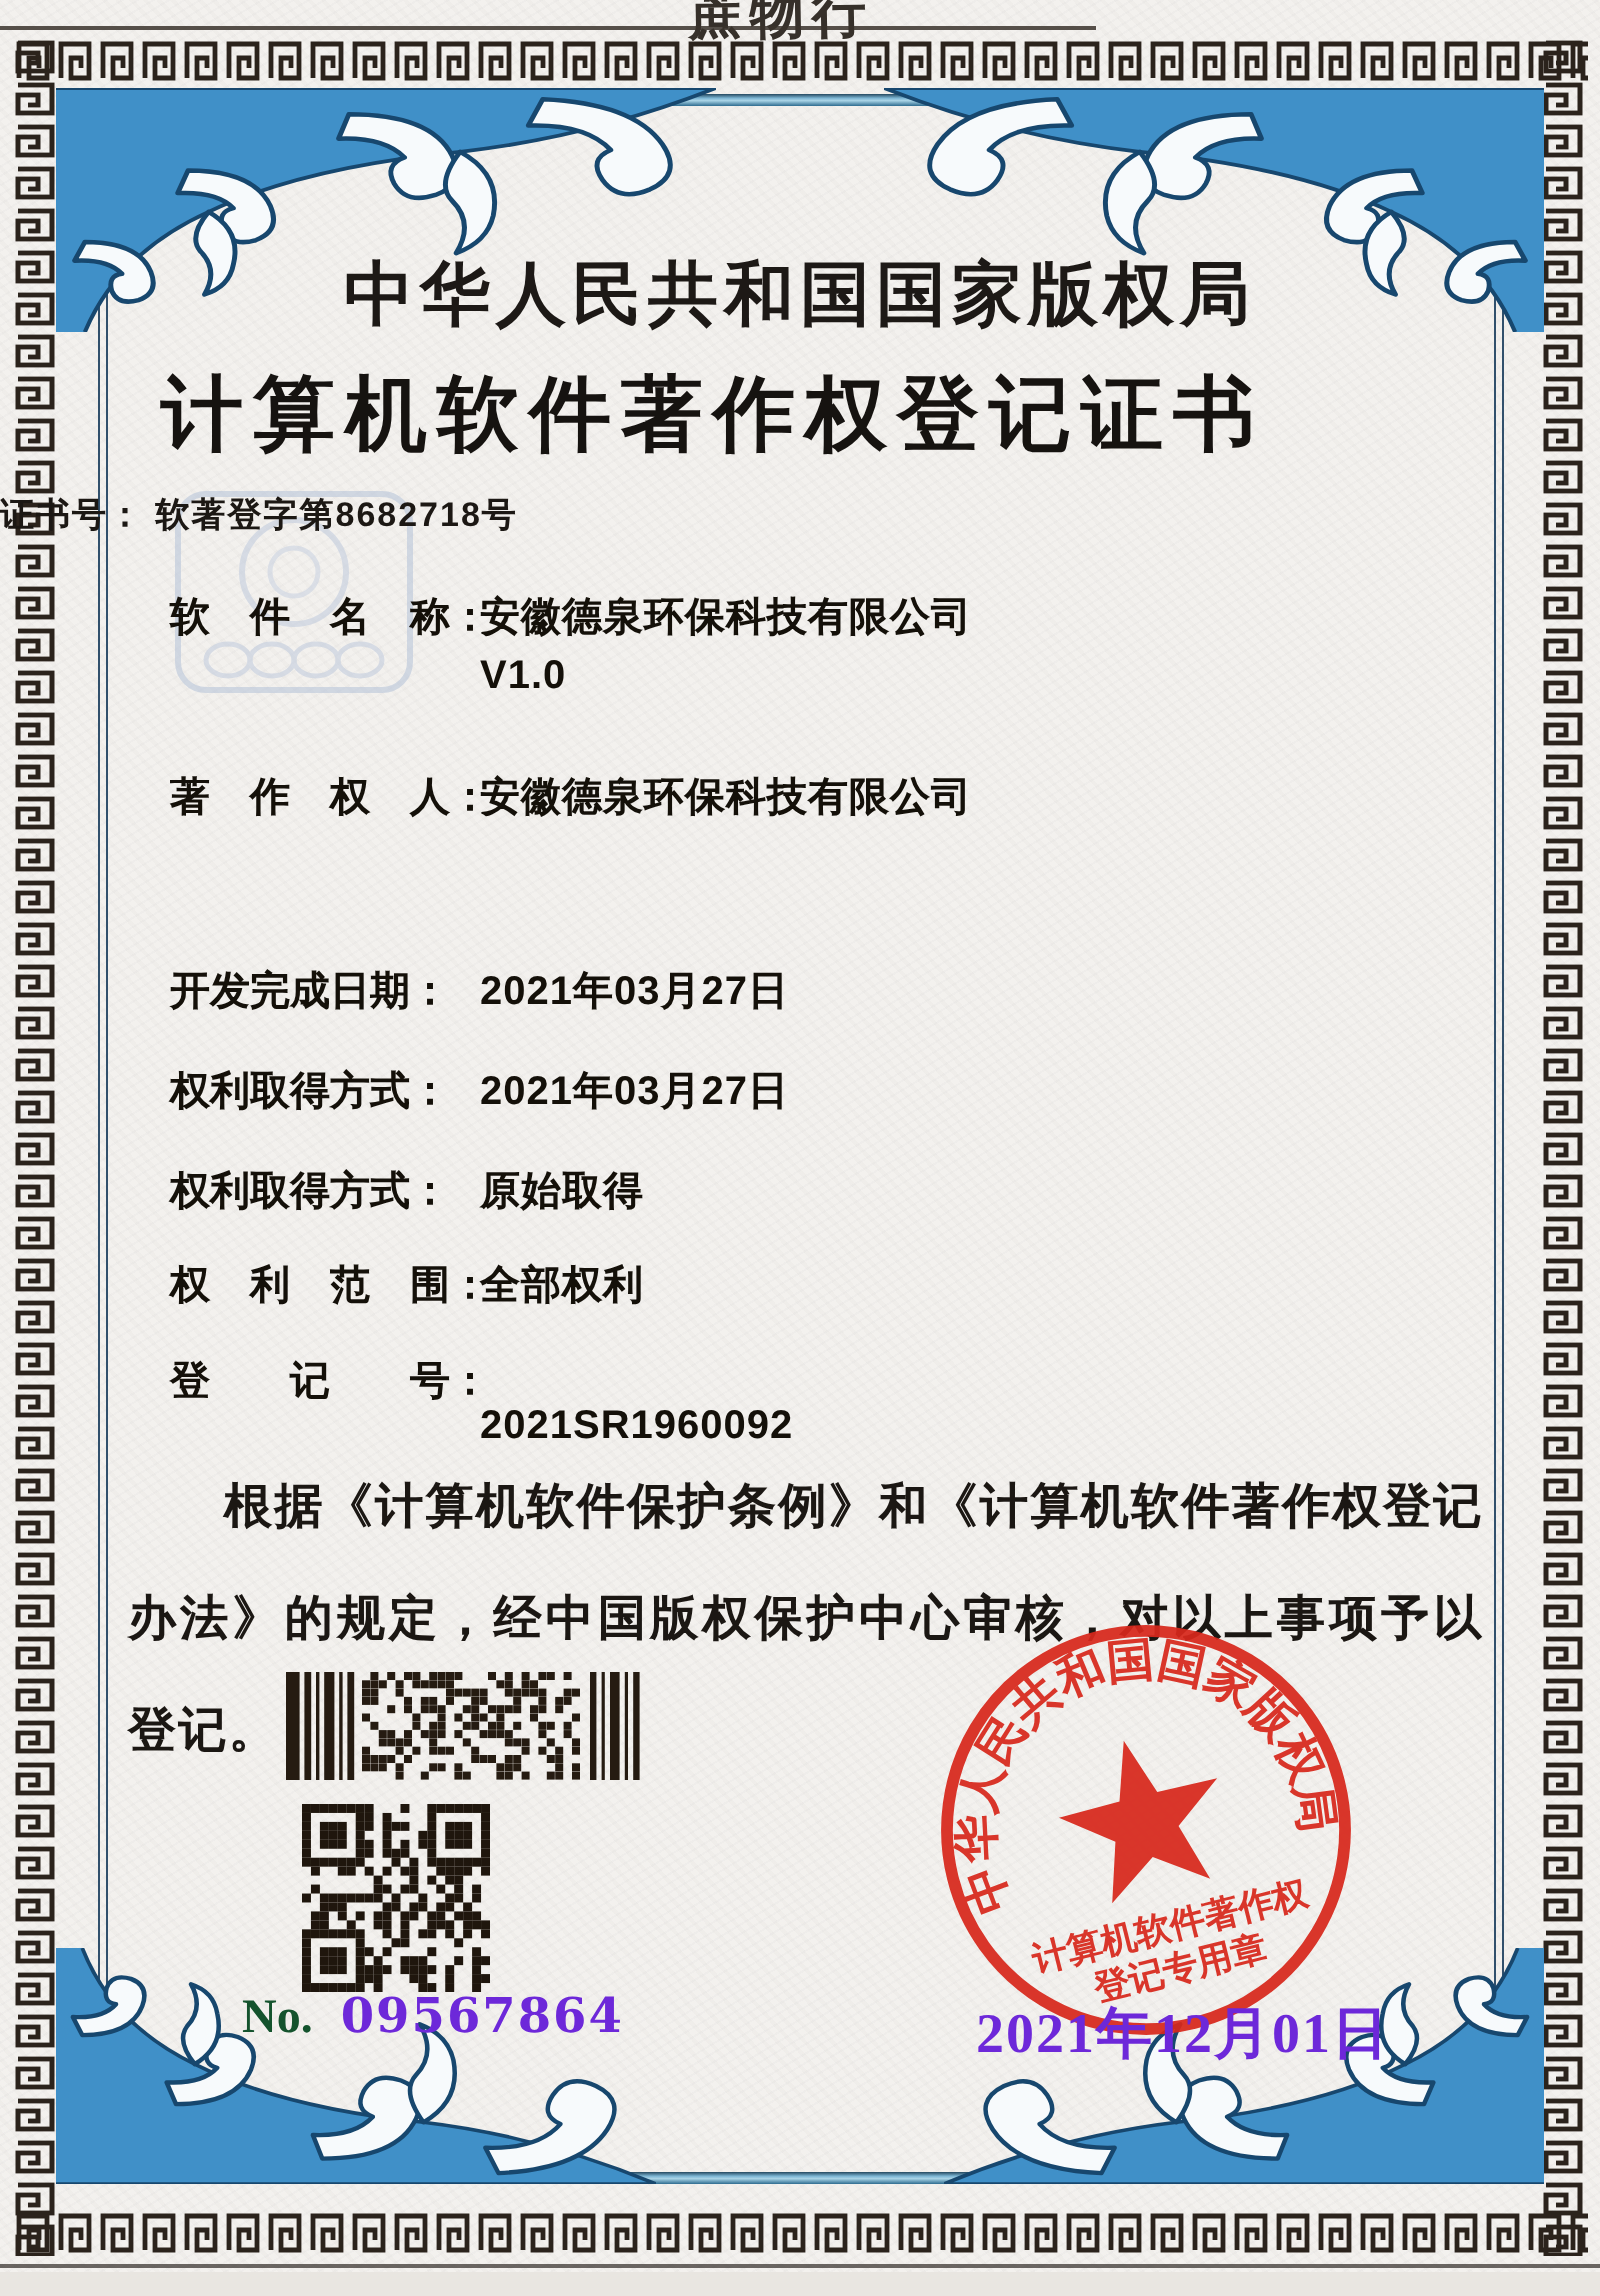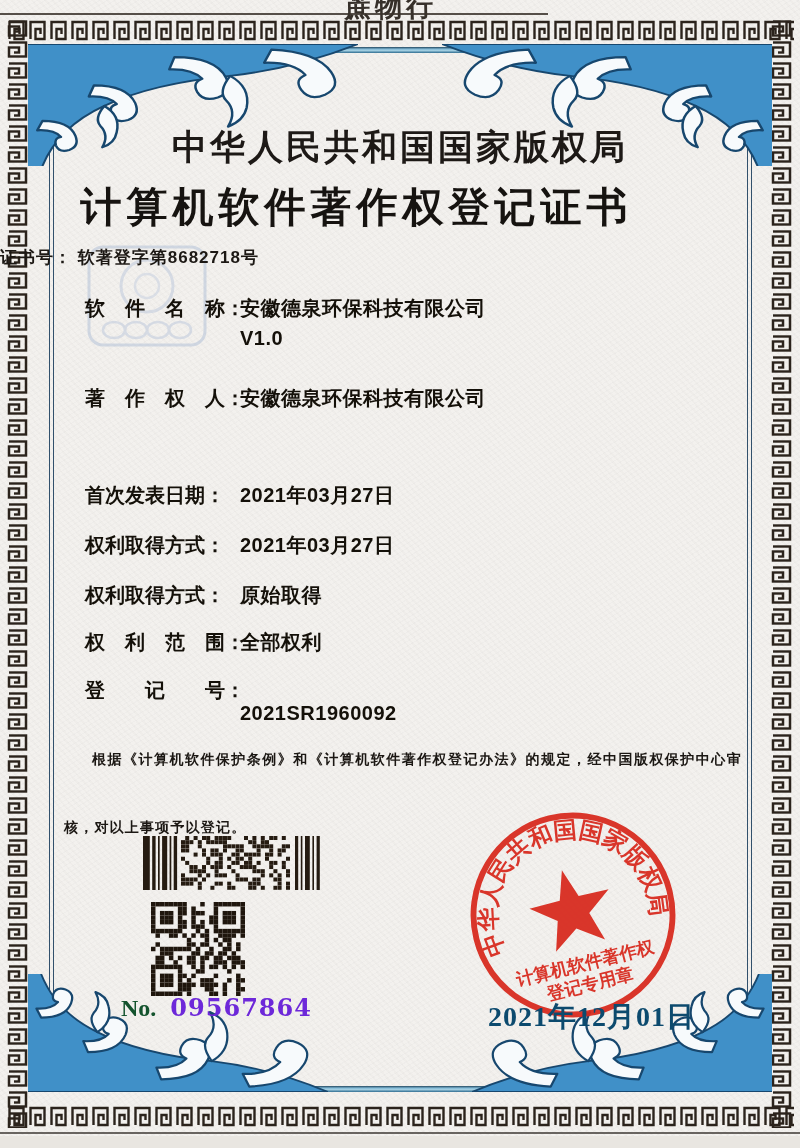--- a/index.html
+++ b/index.html
@@ -29,32 +29,32 @@
   
   .authority{top:124px;left:0;width:800px;text-align:center;font-size:35px;font-weight:900;letter-spacing:3px;color:#1d1916;}
   .certtitle{top:180px;left:0;width:713px;text-align:center;font-size:41px;font-weight:900;letter-spacing:5px;color:#161310;}
   .certno{top:246px;left:0;width:742px;font-size:17px;font-weight:700;
     font-family:"Liberation Sans", sans-serif;color:#1c1814;letter-spacing:1px;}
   
   .frow{position:absolute;left:85px;font-family:Liberation Serif, serif;font-weight:700;font-size:20px;color:#141009;}
   .frow .lab{display:inline-block;min-width:148px;}
   .fval{position:absolute;left:240px;font-family:"Liberation Sans", sans-serif;font-weight:700;font-size:20px;color:#141009;letter-spacing:.5px;}
   
-  .statement{top:726px;left:64px;width:678px;font-size:14px;font-weight:700;line-height:68px;
+  .statement{top:726px;left:64px;width:678px;font-size:24px;font-weight:700;line-height:56px;
     color:#1b1713;letter-spacing:1.2px;text-indent:2em;text-align:justify;}
   
   .barcode{top:836px;left:143px;width:182px;height:54px;}
   .qrcode{top:902px;left:151px;width:94px;height:94px;}
   
   .serial{top:993px;left:121px;font-size:24px;font-weight:700;}
   .serial .pre{color:#14532d;font-family:"Liberation Serif", serif;}
   .serial .num{color:#6d28d9;font-family:"DejaVu Serif", serif;letter-spacing:1px;margin-left:8px;}
   
   .seal{top:808px;left:466px;width:214px;height:214px;transform:rotate(-14deg);opacity:.93;}
-  .sealdate{top:998px;left:488px;font-size:28px;font-weight:900;color:#0c4a6e;letter-spacing:1px;z-index:6;text-align:right;}
+  .sealdate{top:998px;left:488px;font-size:28px;font-weight:900;color:#6d28d9;letter-spacing:1px;z-index:6;text-align:right;}
   
   .watermark{top:244px;left:86px;width:122px;height:104px;opacity:.6;}
   .z1{z-index:1}.z2{z-index:2}.z3{z-index:3}.z5{z-index:5}
 </style>
 </head>
 <body>
 
 <svg width="0" height="0" style="position:absolute" aria-hidden="true">
   <defs>
     <pattern id="gkp" width="21" height="24" patternUnits="userSpaceOnUse">
@@ -128,21 +128,21 @@
   <span>软著登字第8682718号</span>
 </div>
 
 <div class="frow z3" style="top:295px"><span class="lab">软　件　名　称：</span></div>
 <div class="fval z3" style="top:295px">安徽德泉环保科技有限公司</div>
 <div class="fval z3" style="top:327px">V1.0</div>
 
 <div class="frow z3" style="top:385px"><span class="lab">著　作　权　人：</span></div>
 <div class="fval z3" style="top:385px">安徽德泉环保科技有限公司</div>
 
-<div class="frow z3" style="top:482px"><span class="lab">首次发表日期：</span></div>
+<div class="frow z3" style="top:482px"><span class="lab">开发完成日期：</span></div>
 <div class="fval z3" style="top:482px">2021年03月27日</div>
 
 <div class="frow z3" style="top:532px"><span class="lab">权利取得方式：</span></div>
 <div class="fval z3" style="top:532px">2021年03月27日</div>
 
 <div class="frow z3" style="top:582px"><span class="lab">权利取得方式：</span></div>
 <div class="fval z3" style="top:582px">原始取得</div>
 
 <div class="frow z3" style="top:629px"><span class="lab">权　利　范　围：</span></div>
 <div class="fval z3" style="top:629px">全部权利</div>

